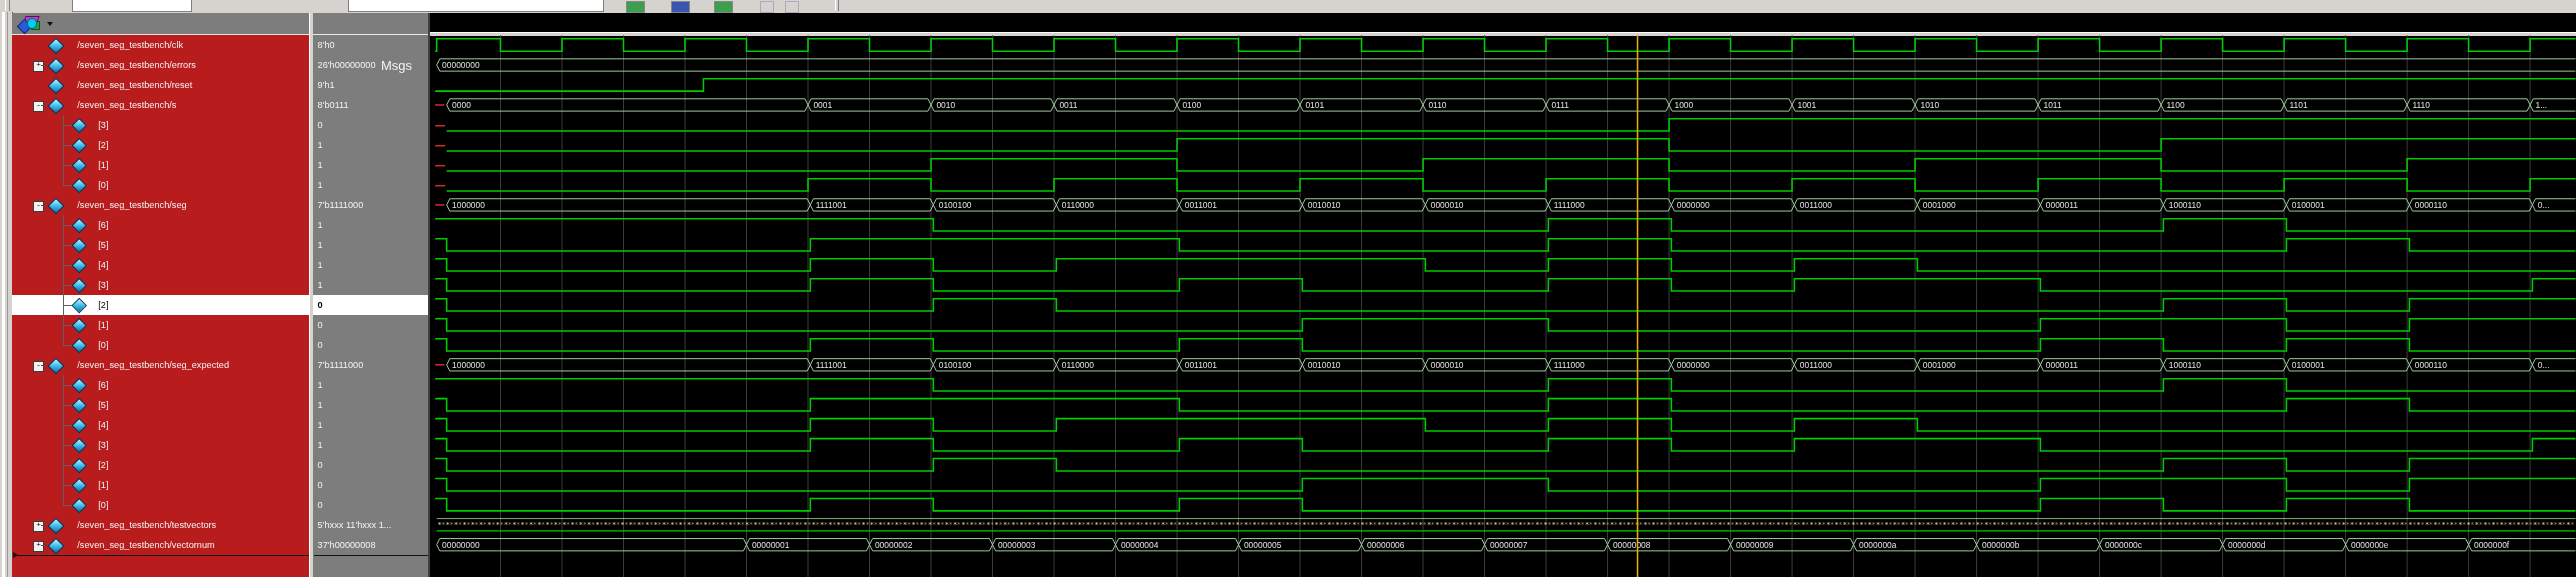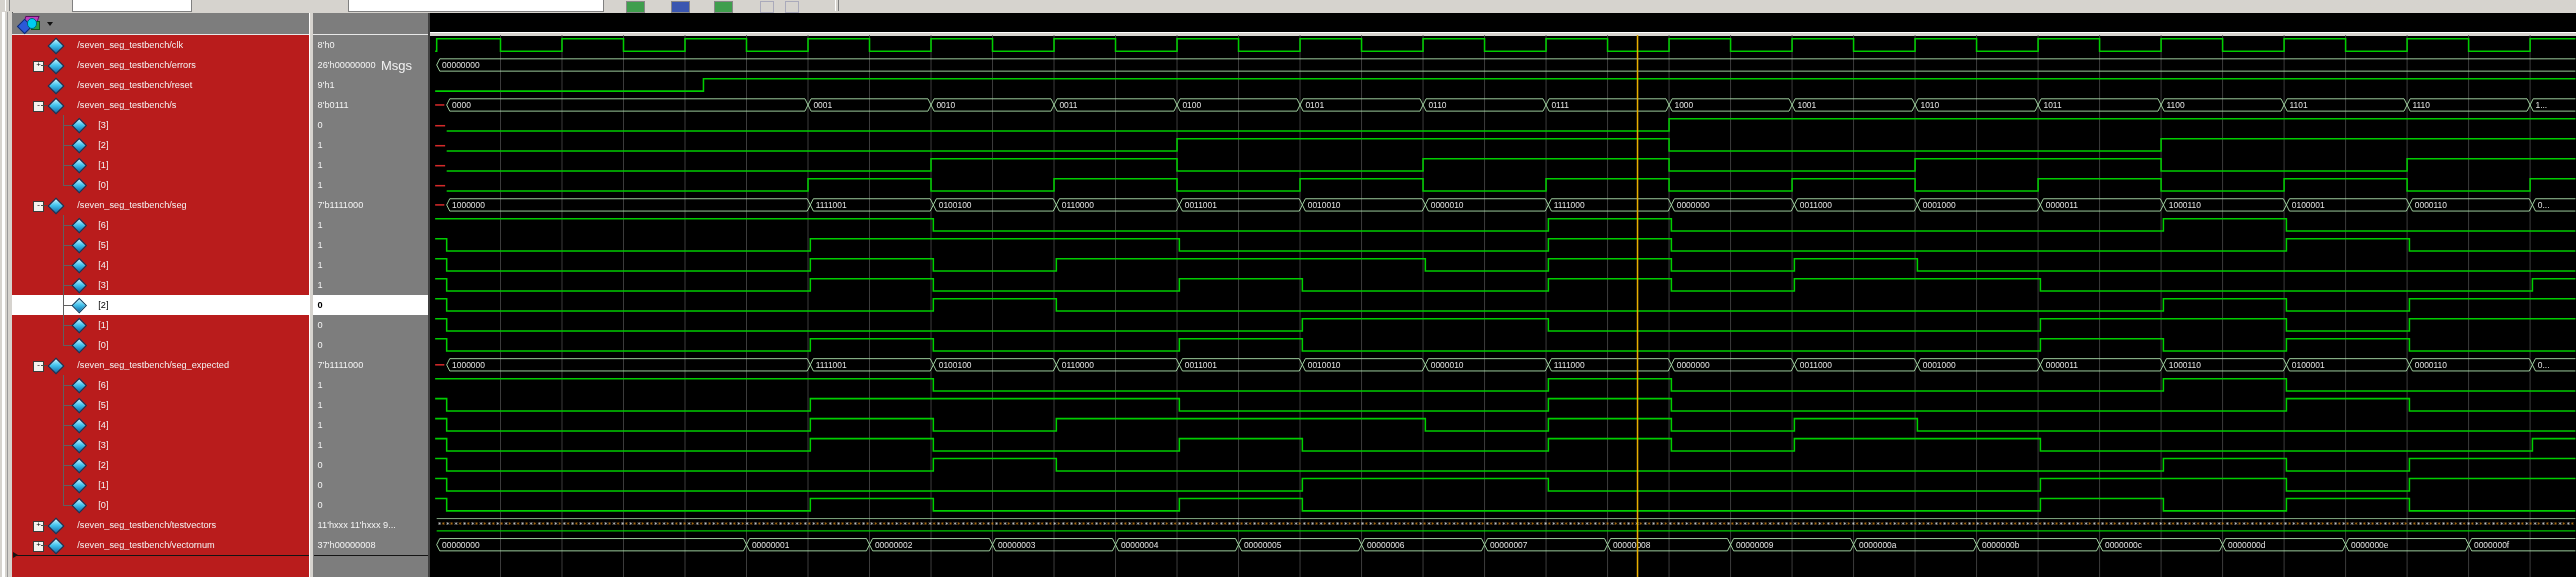--- a/index.html
+++ b/index.html
@@ -359,21 +359,21 @@
         <div class="srow">
     <span class="val-label">0</span>
   </div>
         <div class="srow">
     <span class="val-label">0</span>
   </div>
         <div class="srow">
     <span class="val-label">0</span>
   </div>
         <div class="srow">
-    <span class="val-label">11'hxxx 11'hxxx 9...</span>
+    <span class="val-label">5'hxxx 11'hxxx 1...</span>
   </div>
         <div class="srow">
     <span class="val-label">37'h00000008</span>
   </div>
       </div>
     <div class="endline" id="end-values"></div>
   </div>
 
   <div id="wave-edge"></div>
   <div id="wave-bg"></div>

